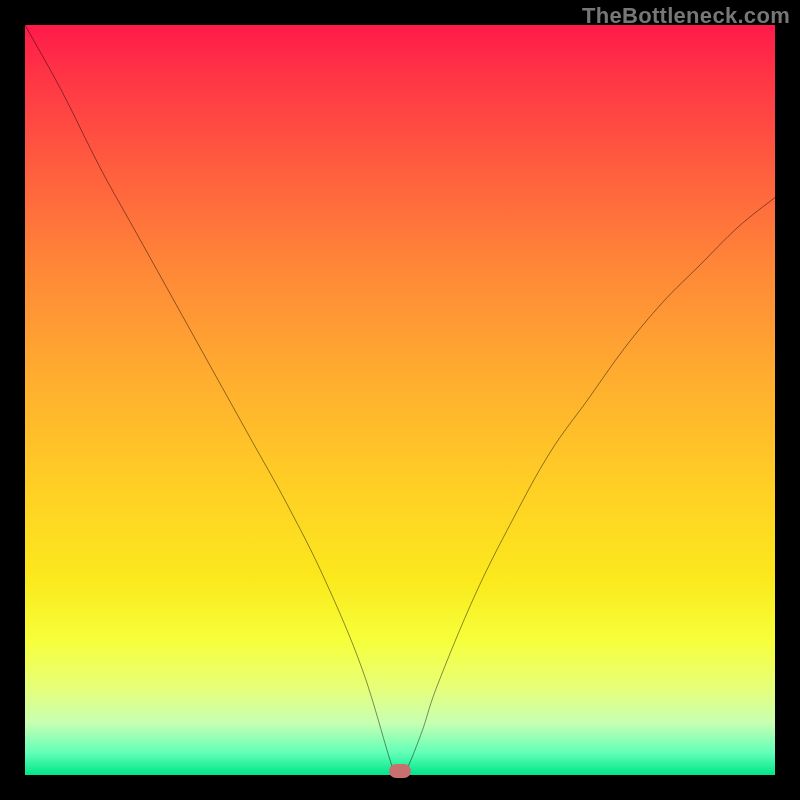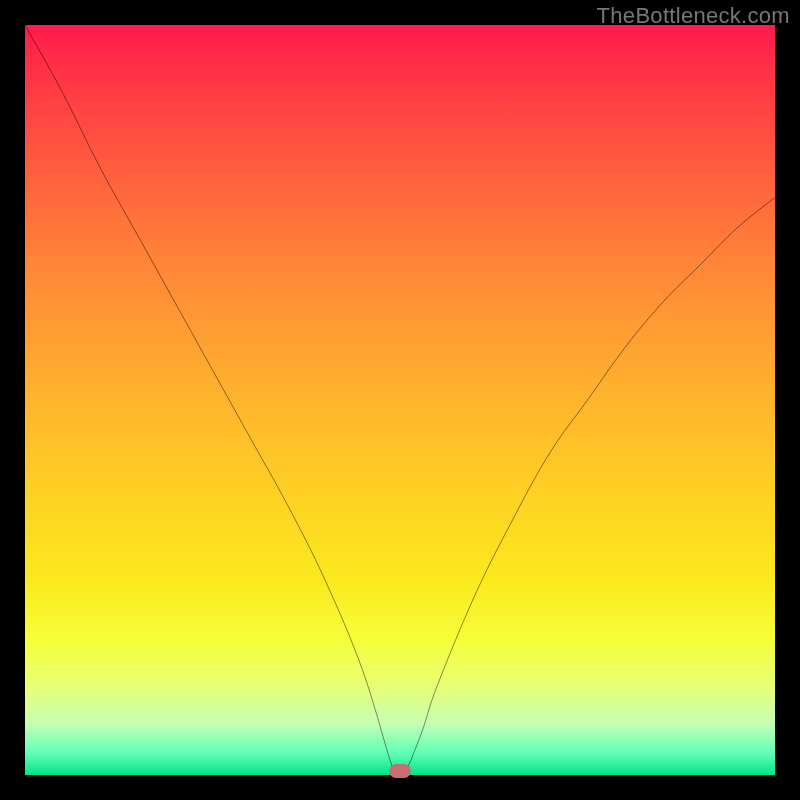--- a/index.html
+++ b/index.html
@@ -9,20 +9,21 @@
     height: 800px;
     overflow: hidden;
     background: #000;
     font-family: Arial, Helvetica, sans-serif;
   }
   .frame {
     position: relative;
     width: 800px;
     height: 800px;
     background: #000;
+    font-weight: bold;
   }
   .plot-area {
     position: absolute;
     left: 25px;
     top: 25px;
     width: 750px;
     height: 750px;
     background: linear-gradient(
       to bottom,
       #ff1a4a 0%,

